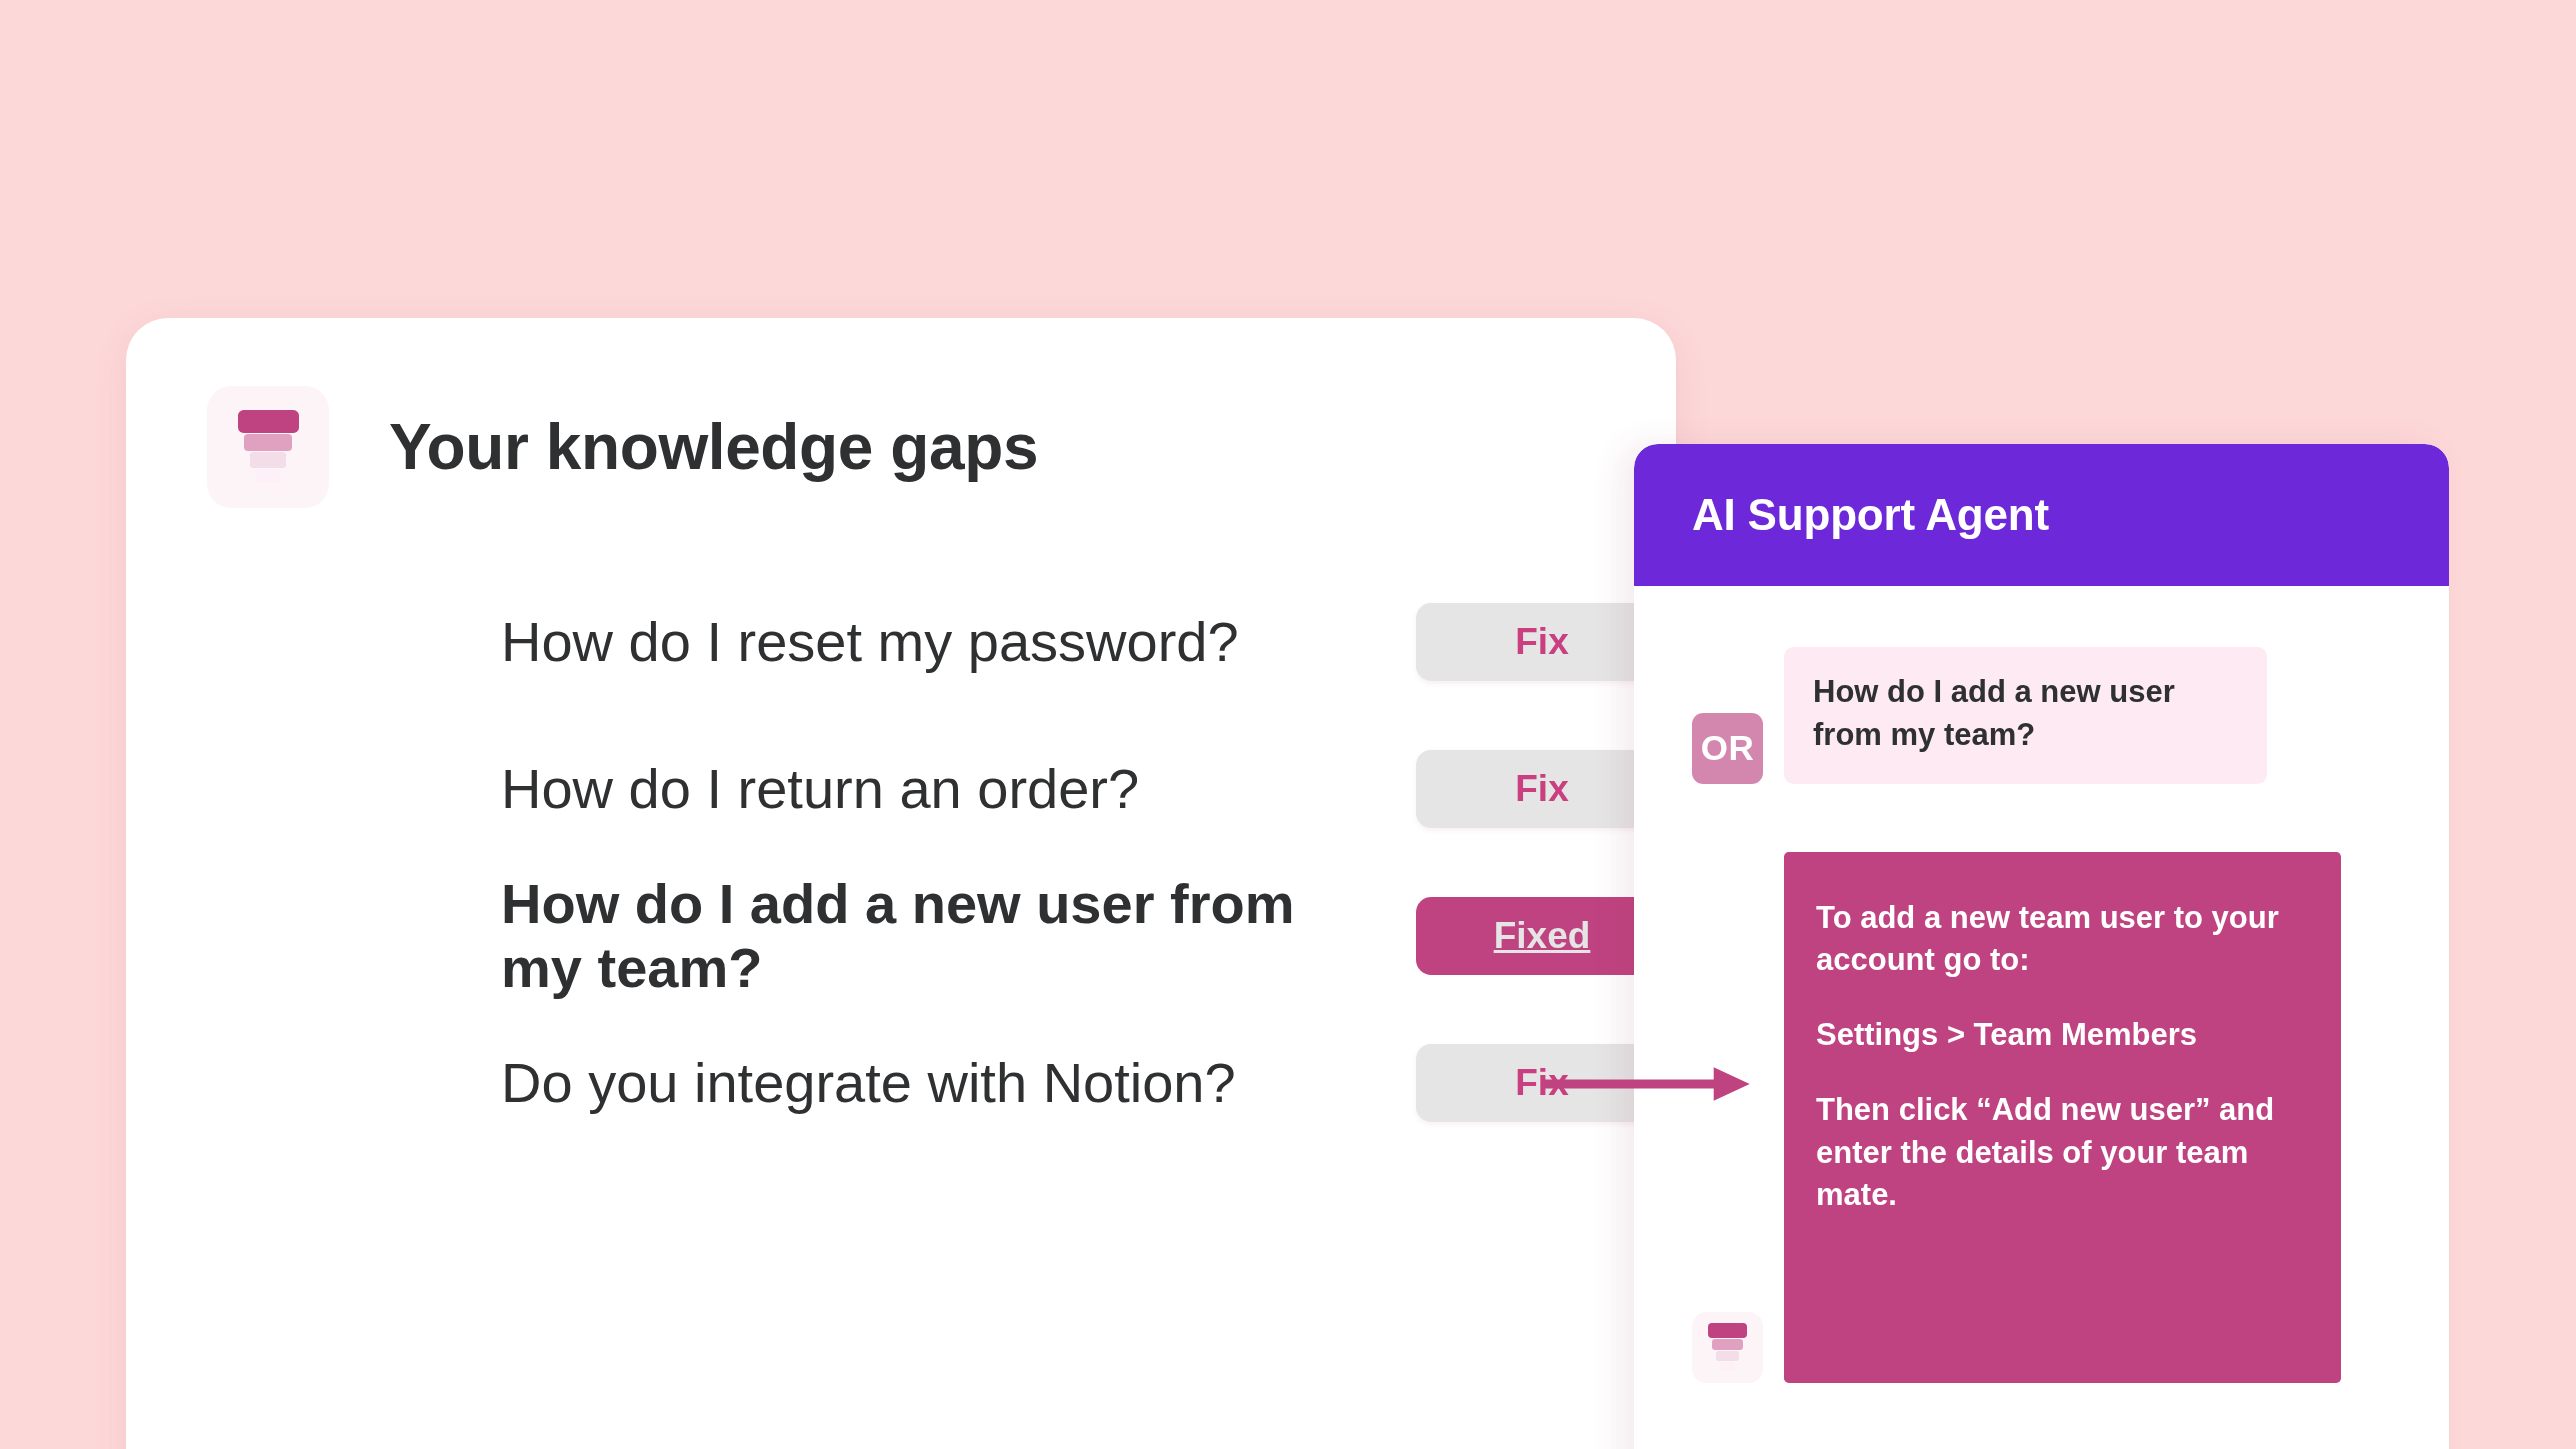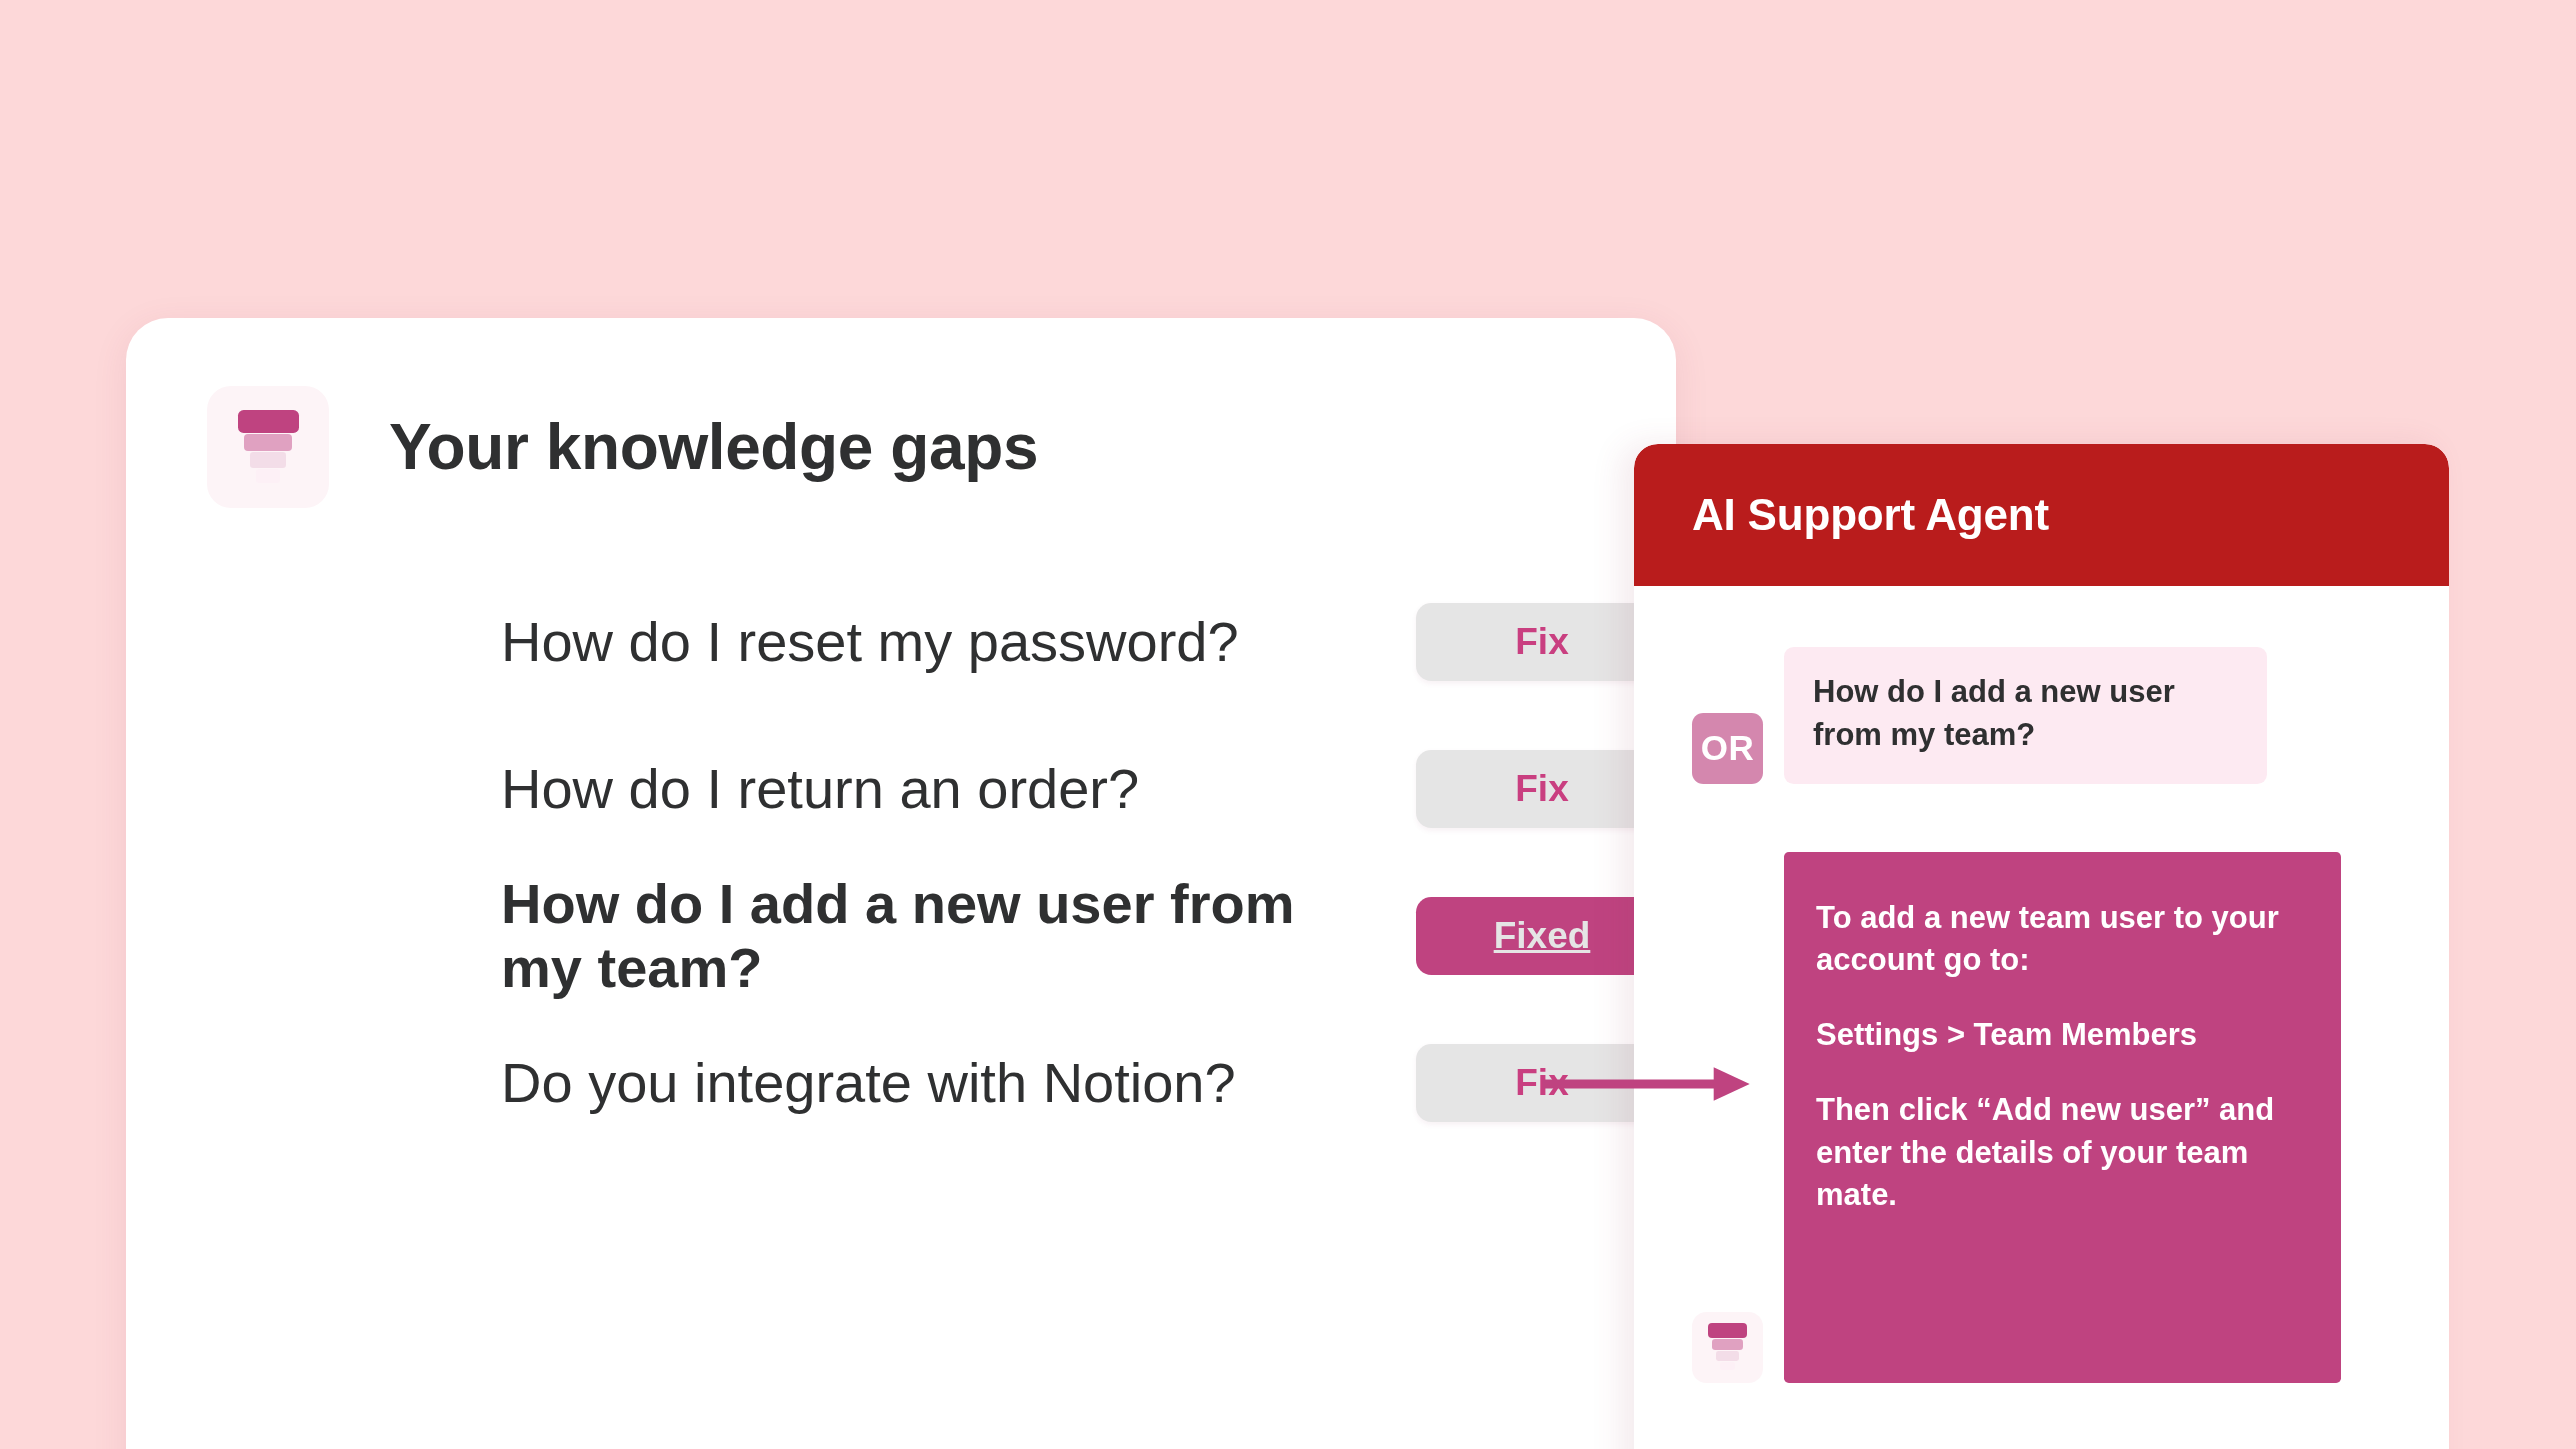--- a/index.html
+++ b/index.html
@@ -153,21 +153,21 @@
     height: 1066px;
     background: #ffffff;
     border-radius: 24px 24px 0 0;
     box-shadow: -13px 0 31px rgba(150, 60, 90, 0.10);
     overflow: hidden;
     z-index: 10;
   }
 
   #agent-header {
     height: 142px;
-    background: #b91c1c;
+    background: #6d28d9;
     border-radius: 24px 24px 0 0;
     display: flex;
     align-items: center;
     padding-left: 58px;
     text-align: right;
   }
 
   #agent-header-title {
     font-size: 44px;
     font-weight: 700;

